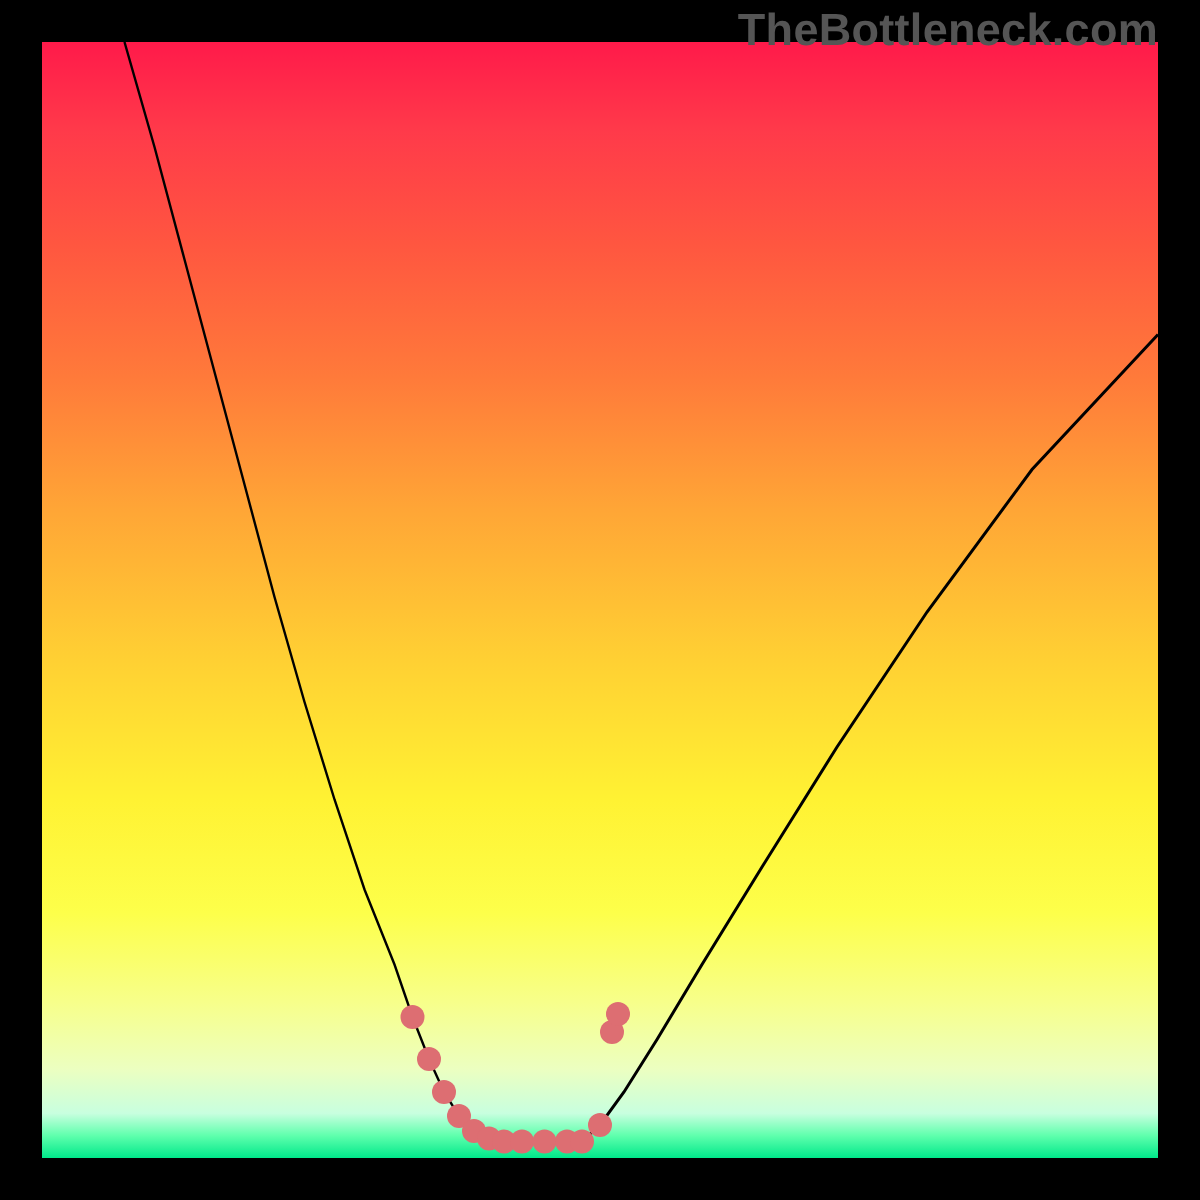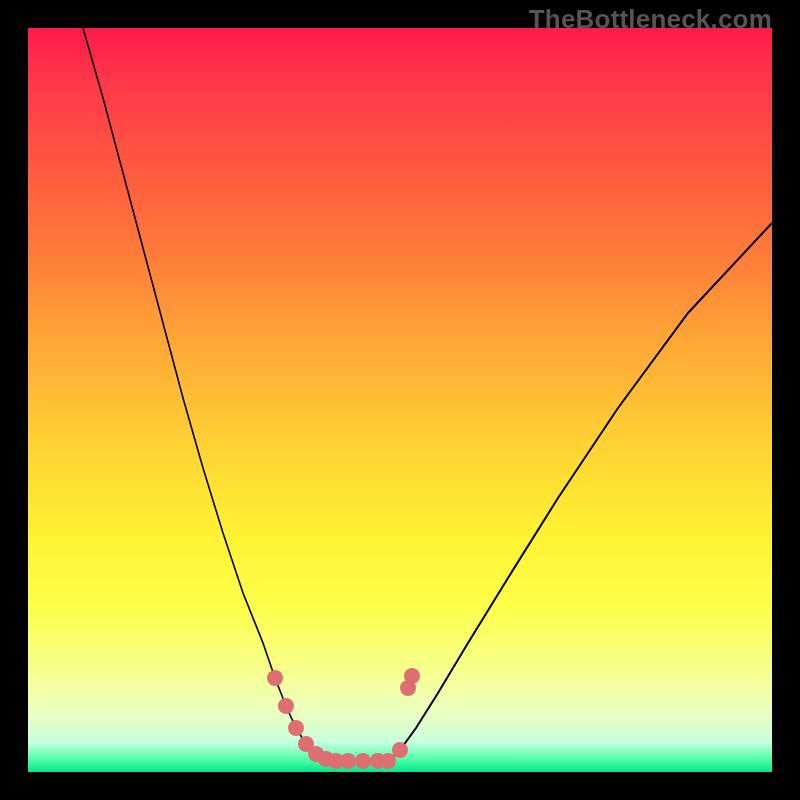--- a/index.html
+++ b/index.html
@@ -46,21 +46,21 @@
       #c8ffdf 96%,
       #5fffad 98%,
       #00e88a 100%
     );
   }
   .watermark {
     position: absolute;
     top: 4px;
     right: 28px;
     font-family: Arial, Helvetica, sans-serif;
-    font-size: 26px;
+    font-size: 30px;
     font-weight: 600;
     color: #555;
     letter-spacing: 0.2px;
     user-select: none;
   }
   svg.curves {
     position: absolute;
     left: 0;
     top: 0;
     width: 744px;

